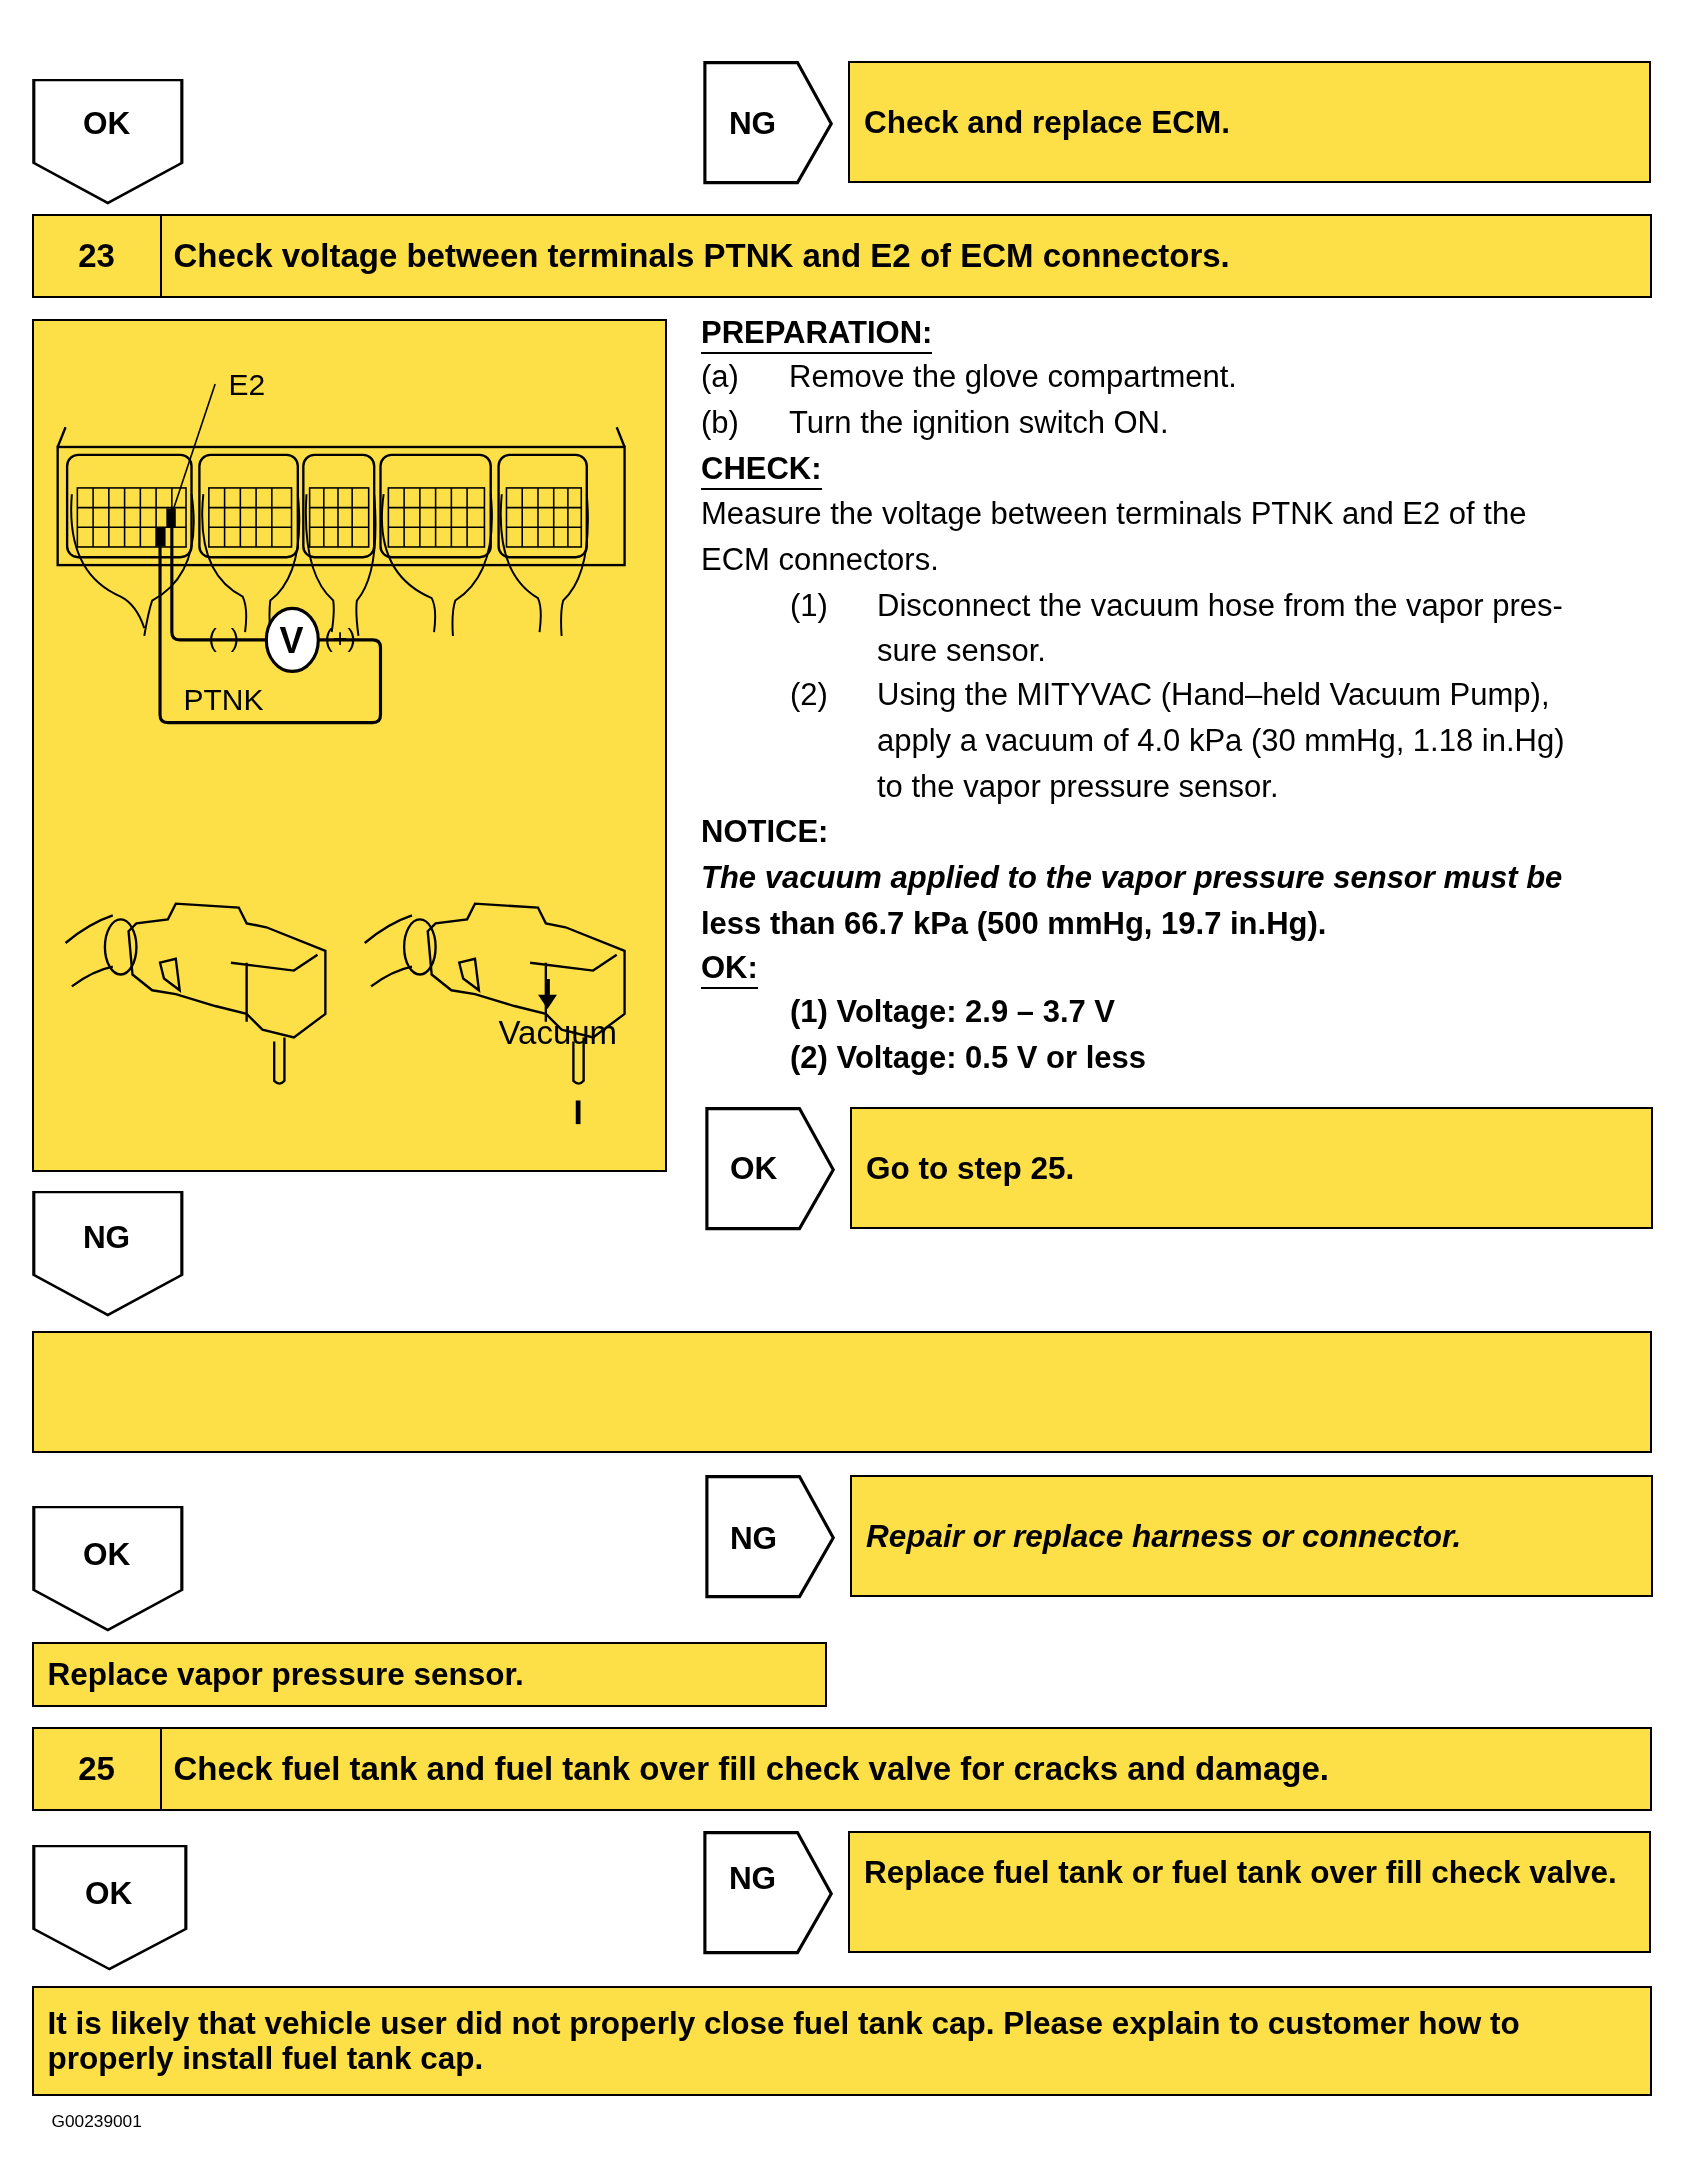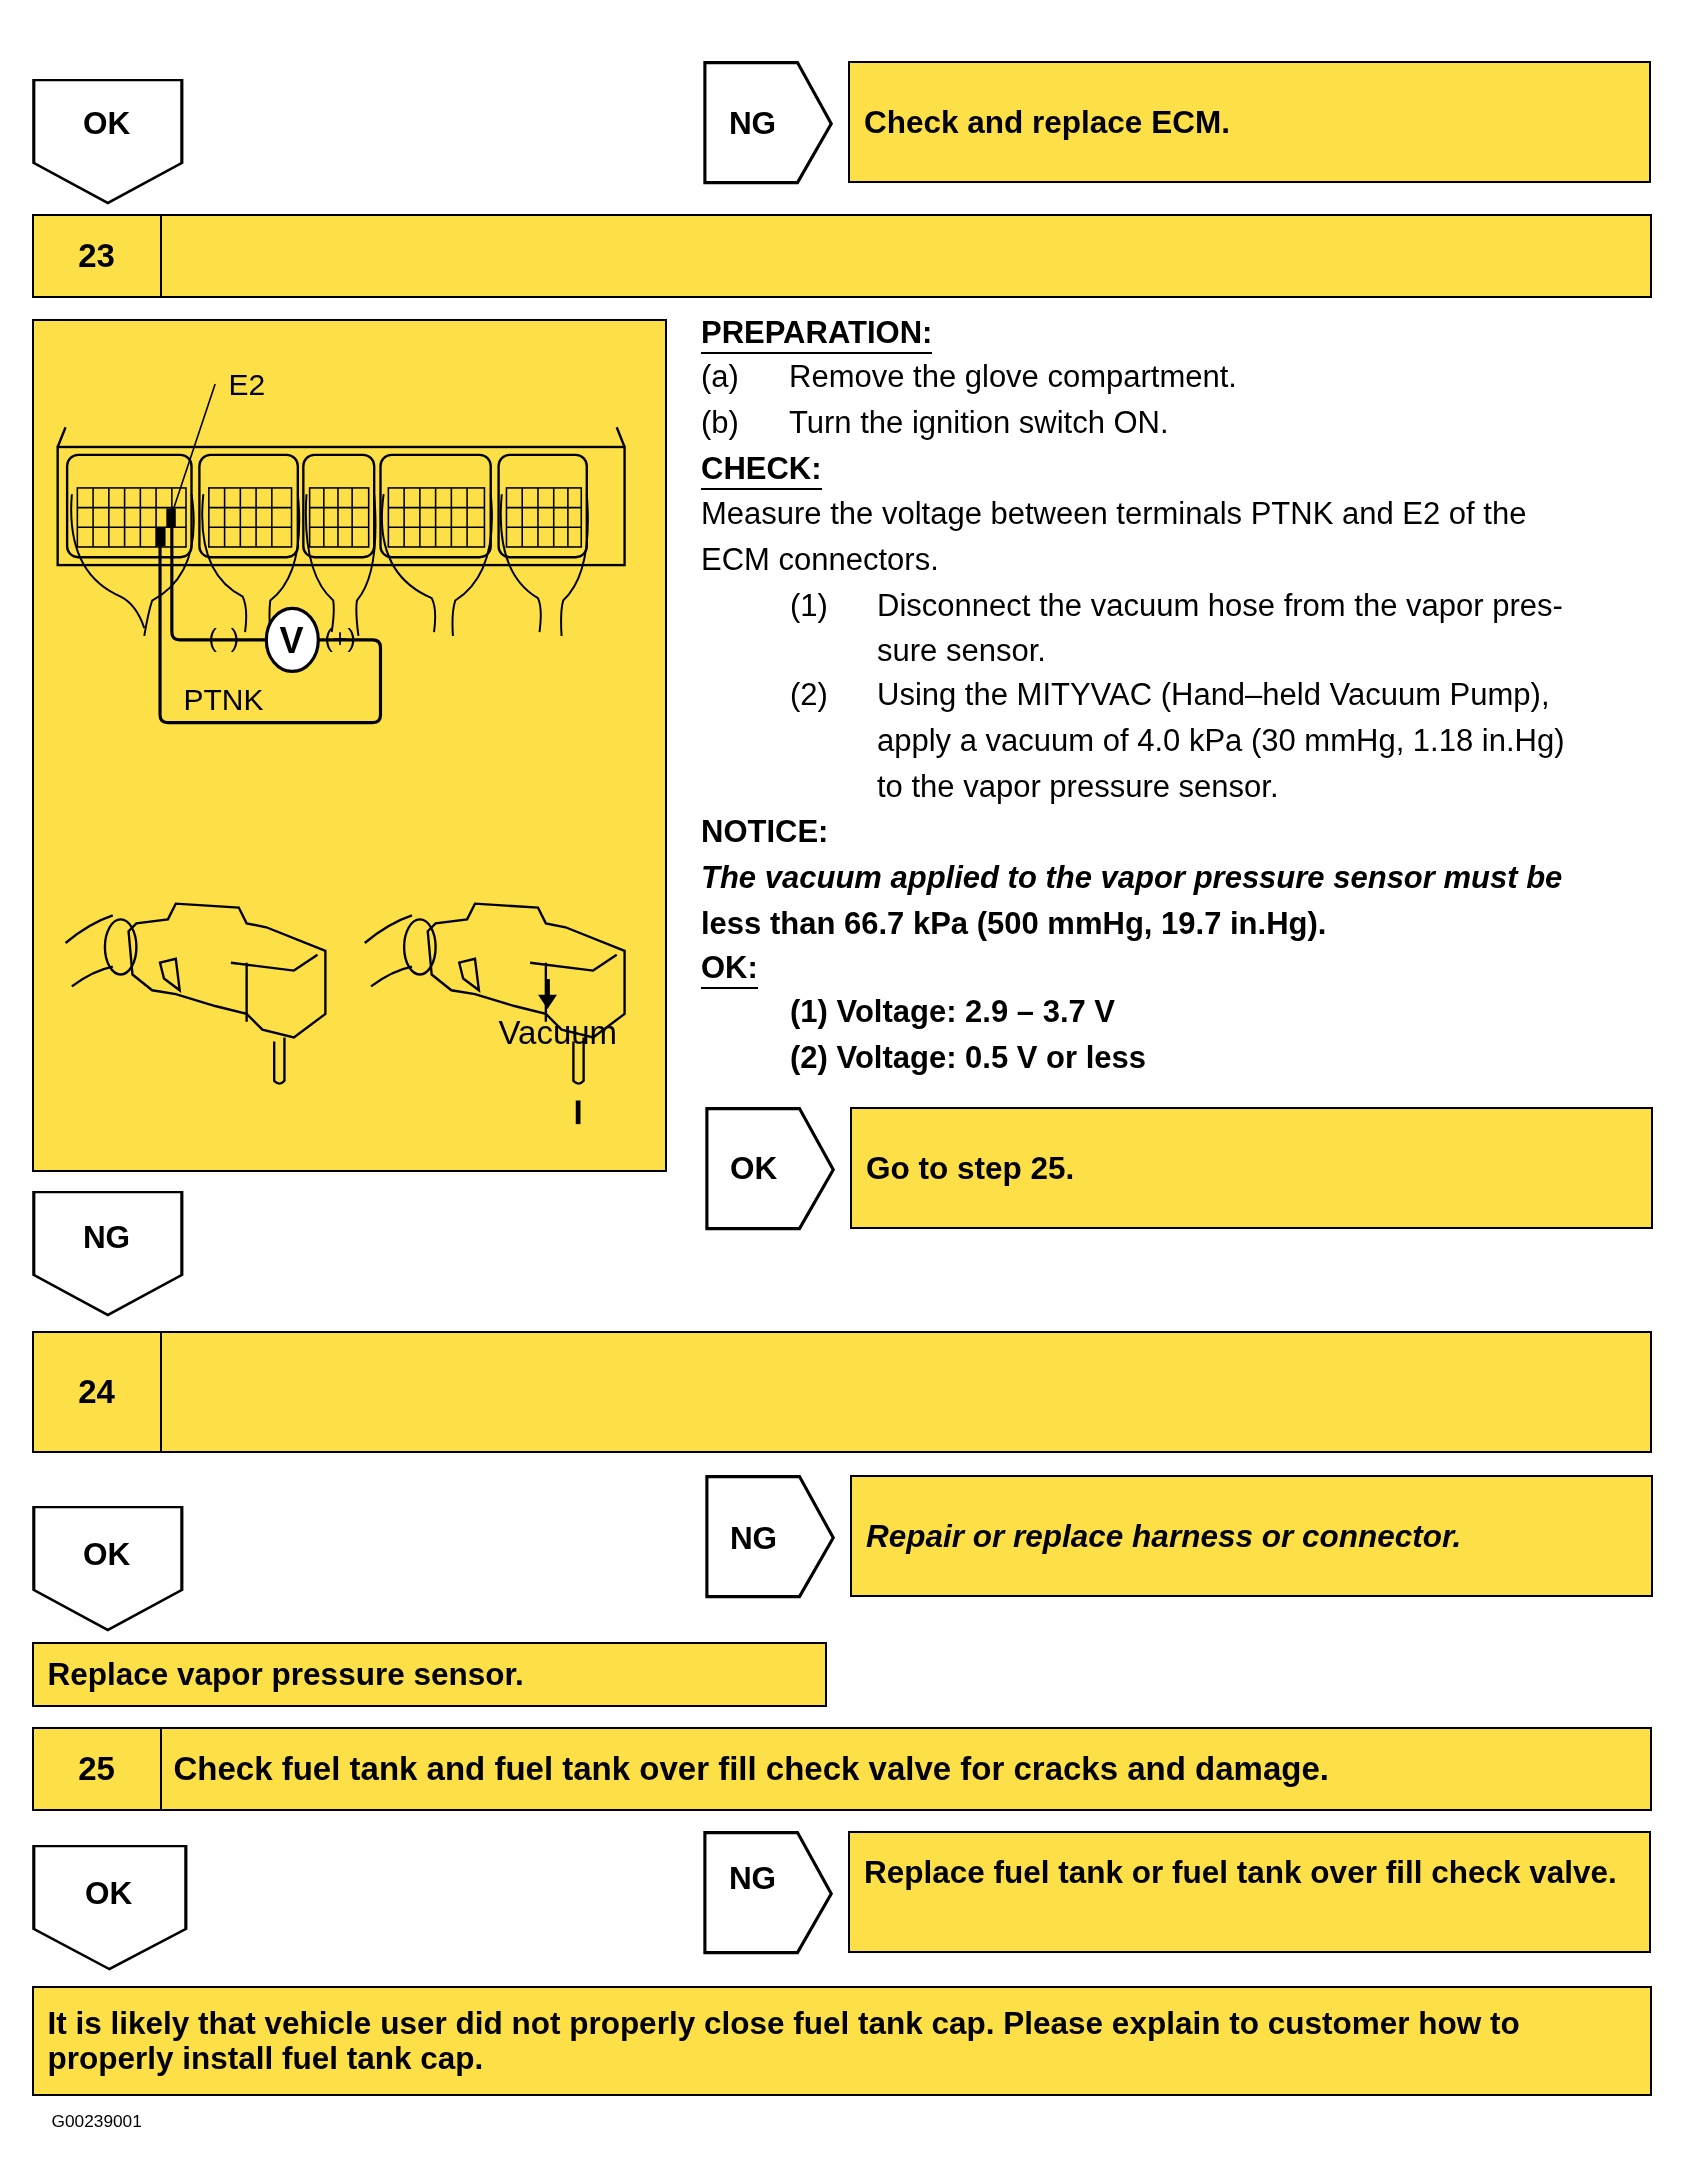--- a/index.html
+++ b/index.html
@@ -35,20 +35,21 @@
     <polygon points="2,2 120,2 163,80 120,155 2,155" fill="#fff" stroke="#000" stroke-width="4"></polygon>
   </svg>
   <div class="lbl" style="left:705px;top:105px;width:95px;">NG</div>
 </div>
 <div class="box resbox" style="left:848px;top:61px;width:803px;height:122px;">
   <span>Check and replace ECM.</span>
 </div>
 
 <div class="box" style="left:31.5px;top:214px;width:1620px;height:84px;">
   <div class="stepnum">23</div>
+  <div class="steptitle">Check voltage between terminals PTNK and E2 of ECM connectors.</div>
 </div>
 
 <div class="box" style="left:31.5px;top:319px;width:635px;height:853px;">
   <svg width="630" height="848" style="position:absolute;left:0;top:0" viewBox="0 0 800 1077">
 
     <g fill="none" stroke="#000" stroke-width="3">
       <path d="M30,160 L40,135 M740,135 L750,160"></path>
       <rect x="30" y="160" width="720" height="150"></rect>
 
       <g>
@@ -197,21 +198,20 @@
 </div>
 
 <div>
   <svg class="shape" style="left:31.5px;top:1191px" width="154" height="126" viewBox="0 0 195 160">
     <polygon points="2,2 190,2 190,142 96,210 2,142" transform="scale(1,0.75)" fill="#fff" stroke="#000" stroke-width="4"></polygon>
   </svg>
   <div class="lbl" style="left:31.5px;top:1219px;width:150px;">NG</div>
 </div>
 
 <div class="box" style="left:31.5px;top:1331px;width:1620px;height:122px;">
-  <div class="stepnum">24</div>
 </div>
 
 <div>
   <svg class="shape" style="left:31.5px;top:1506px" width="154" height="126" viewBox="0 0 195 160">
     <polygon points="2,2 190,2 190,142 96,210 2,142" transform="scale(1,0.75)" fill="#fff" stroke="#000" stroke-width="4"></polygon>
   </svg>
   <div class="lbl" style="left:31.5px;top:1536px;width:150px;">OK</div>
 </div>
 <div>
   <svg class="shape" style="left:705px;top:1475px" width="138" height="124" viewBox="0 0 175 158">

